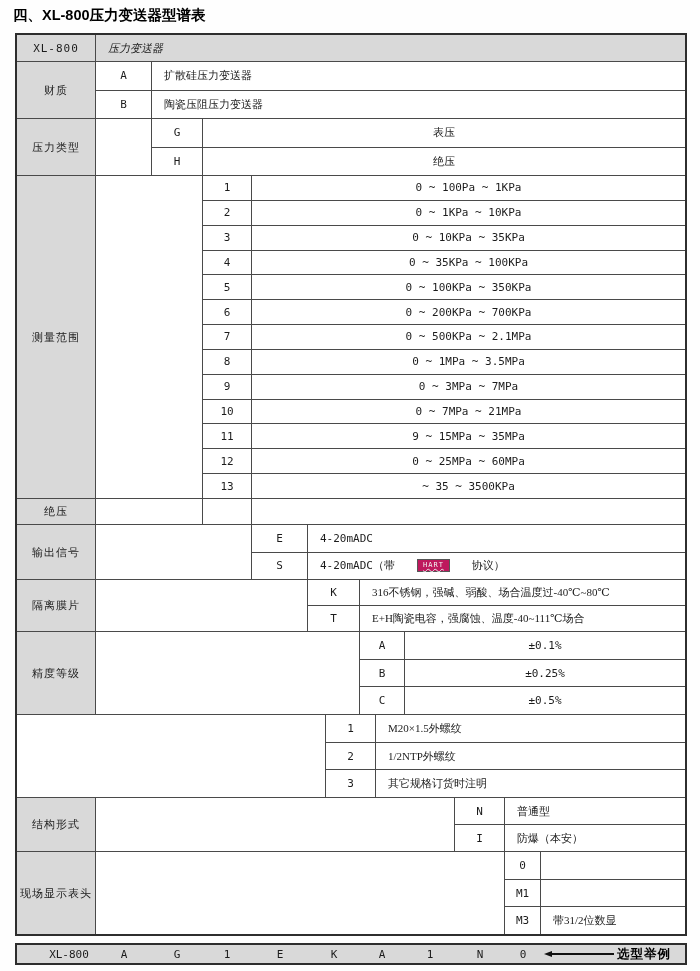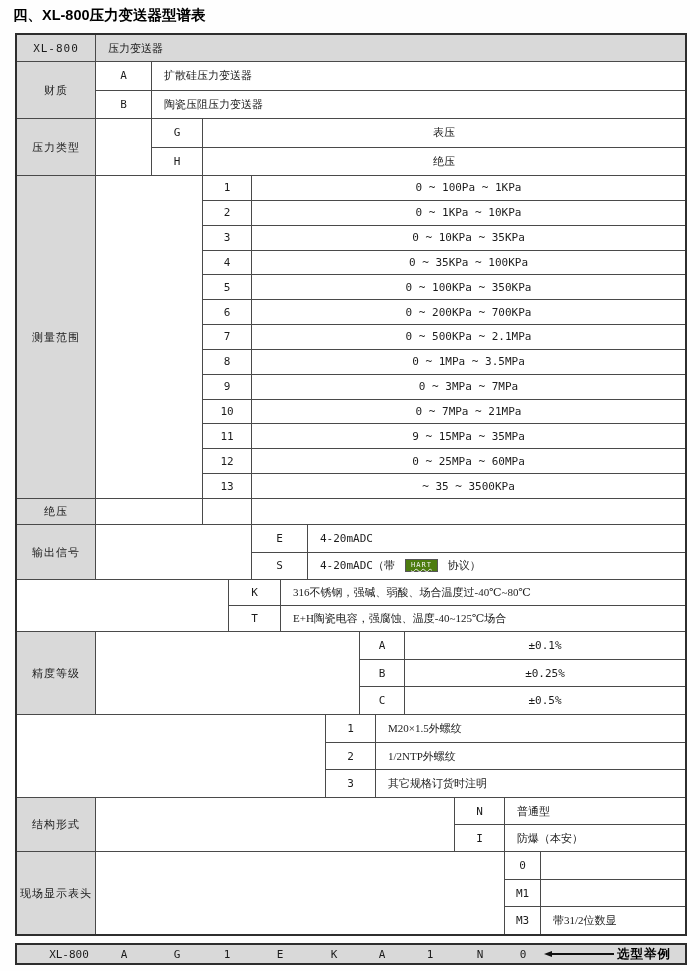--- a/index.html
+++ b/index.html
@@ -15,33 +15,33 @@
   }
   .spec-table {
     position:absolute; left:15px; top:33px; width:672px;
     border:2px solid #2e2e2e; box-sizing:border-box; background:#fff;
   }
   .section { display:flex; border-top:1px solid #4a4a4a; }
   .section.first { border-top:none; }
   .cell { display:flex; align-items:center; box-sizing:border-box; font-size:11px; }
   .center { justify-content:center; }
   .left { justify-content:flex-start; padding-left:12px; }
-  .gray { background:#d9d9d9; }
+  .gray { background:#d9d9d9;font-style:italic; }
   .br { border-right:1px solid #4a4a4a; }
   .label { width:79px; justify-content:center; background:#d9d9d9;
            border-right:1px solid #4a4a4a; letter-spacing:1px; text-align:center; }
   .rows { flex:1; display:flex; flex-direction:column; }
   .row { flex:1; display:flex; }
   .rows .row + .row { border-top:1px solid #4a4a4a; }
   .desc { flex:1; }
   .mono { font-family:"DejaVu Sans Mono","Liberation Mono",monospace; font-size:11px; }
   .hart-badge {
-    display:inline-block; background:#4d7c0f; color:#f2f2f2;
+    display:inline-block; background:#be185d; color:#f2f2f2;
     border:1px solid #565656; font-family:"DejaVu Sans Mono",monospace;
-    font-size:7px; line-height:9px; padding:1px 5px; margin:0 10px;
+    font-size:7px; line-height:9px; padding:1px 5px; margin:0 22px;
     letter-spacing:1px; text-decoration:underline wavy #e8e8e8 1px;
   }
   .example-bar {
     position:absolute; left:15px; top:943px; width:672px; height:22px;
     background:#d9d9d9; border:2px solid #2e2e2e; box-sizing:border-box;
   }
   .bar-item { position:absolute; top:50%; transform:translate(-50%,-50%); }
   .arrow-wrap { position:absolute; left:527px; top:50%; transform:translateY(-50%);
                 display:flex; align-items:center; }
   .arrow-head { width:0; height:0; border-top:3.5px solid transparent;
@@ -173,29 +173,30 @@
           <div class="cell desc left">
             <span class="mono">4-20mADC（带</span>
             <span class="hart-badge">HART</span>
             <span>协议）</span>
           </div>
         </div>
       </div>
     </div>
 
     <div class="section" style="height:51px">
+      <div class="cell label">隔离膜片</div>
       <div class="cell br" style="width:212px"></div>
       <div class="rows">
         <div class="row">
           <div class="cell center br mono" style="width:52px">K</div>
           <div class="cell desc left">316不锈钢，强碱、弱酸、场合温度过-40℃~80℃</div>
         </div>
         <div class="row">
           <div class="cell center br mono" style="width:52px">T</div>
-          <div class="cell desc left">E+H陶瓷电容，强腐蚀、温度-40~125℃场合</div>
+          <div class="cell desc left">E+H陶瓷电容，强腐蚀、温度-40~111℃场合</div>
         </div>
       </div>
     </div>
 
     <div class="section" style="height:82px">
       <div class="cell label">精度等级</div>
       <div class="cell br" style="width:264px"></div>
       <div class="rows">
         <div class="row">
           <div class="cell center br mono" style="width:45px">A</div>

